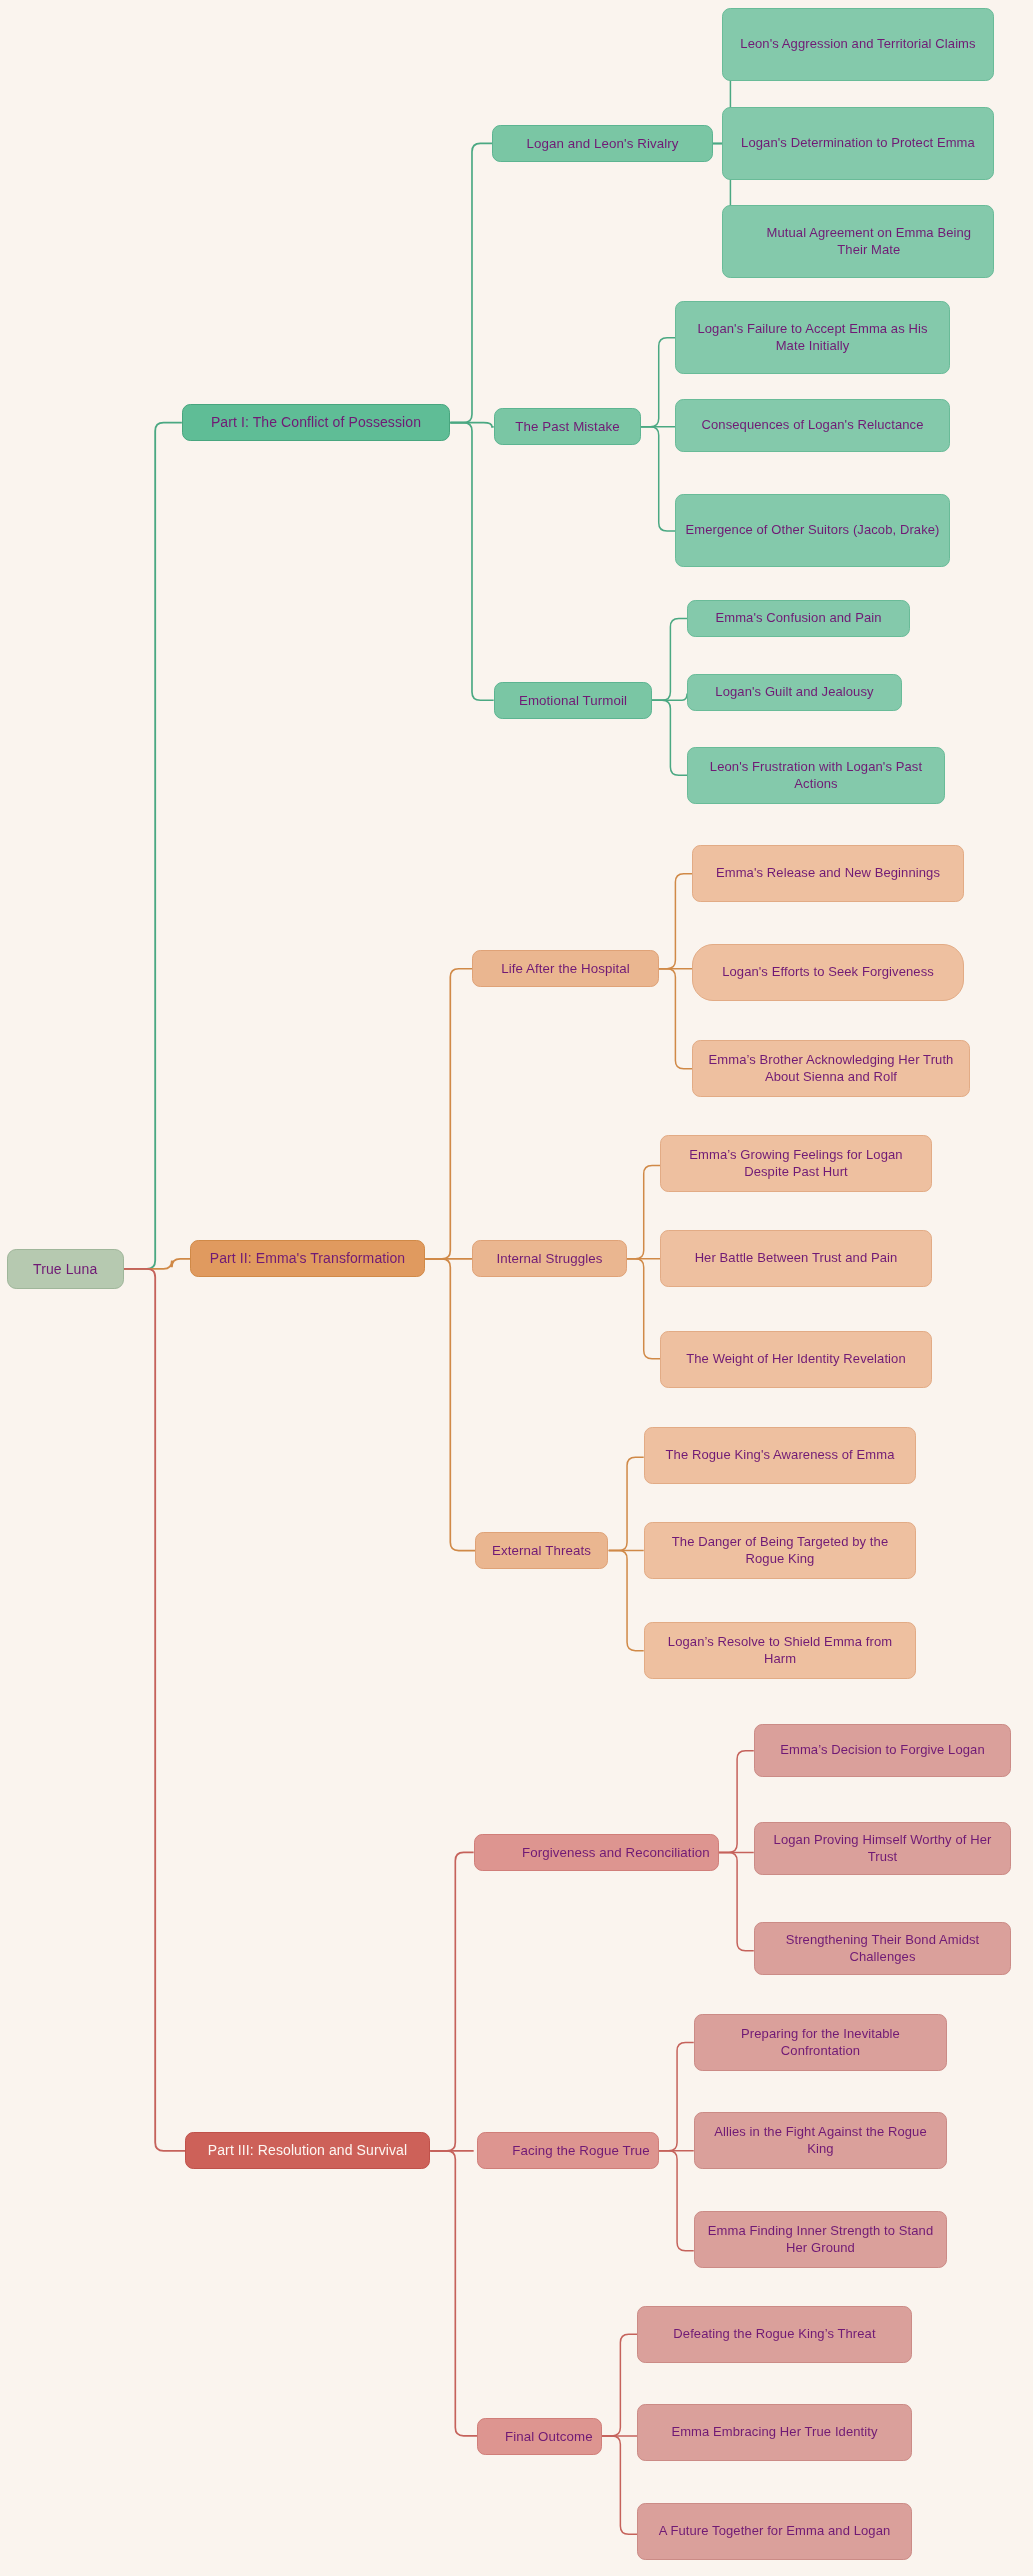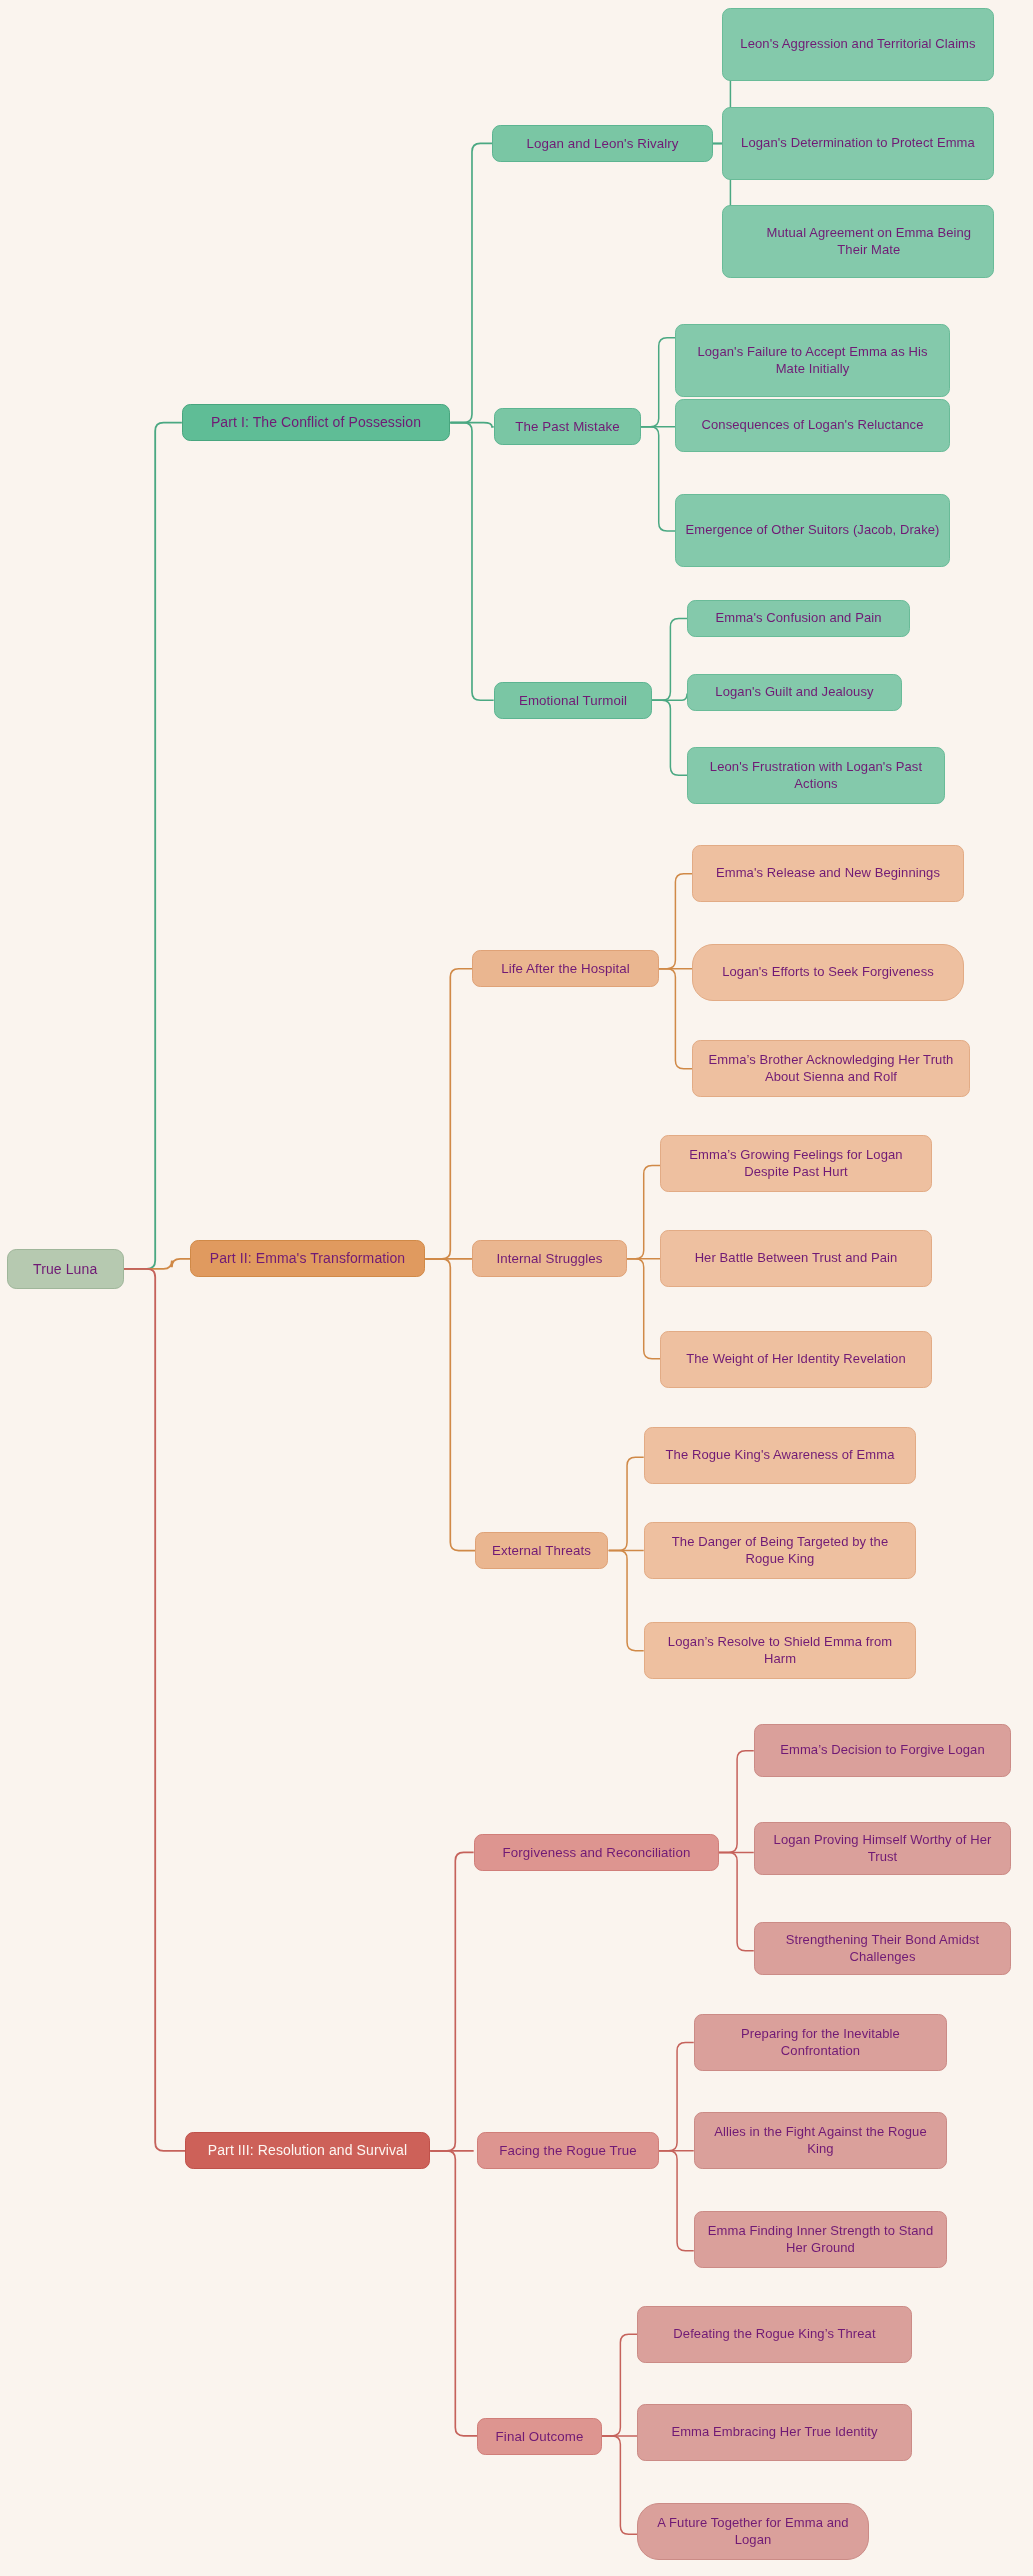--- a/index.html
+++ b/index.html
@@ -38,21 +38,21 @@
   .n-g2{background:#7ac6a4;border:1.2px solid #5cb491;font-size:13.3px;}
   .n-g3{background:#84c9ab;border:1.2px solid #69bb98;font-size:13px;}
 
   
   .n-o1{background:#e09a5f;border:1.2px solid #d08947;font-size:14px;}
   .n-o2{background:#eab690;border:1.2px solid #dfa277;font-size:13.3px;}
   .n-o3{background:#eec0a0;border:1.2px solid #e2ab85;font-size:13px;}
 
   
   .n-r1{background:#cd6159;border:1.2px solid #c0514a;font-size:14px;color:#fdf6f2;}
-  .n-r2{background:#dd9590;border:1.2px solid #d07e79;font-size:13.3px;}
+  .n-r2{background:#dd9590;border:1.2px solid #d07e79;font-size:13.3px;justify-content:flex-end;}
   .n-r3{background:#daa09b;border:1.2px solid #cb8b86;font-size:13px;}
 
   .node span{display:block;}
 </style>
 </head>
 <body>
 
 <div id="mindmap">
 
   <svg id="edges" viewBox="0 0 1240 3090" width="1034" height="2576" fill="none">
@@ -129,21 +129,21 @@
   <div class="node n-g3" style="left:722px;top:107px;width:272px;height:73px;">
     <span>Logan's Determination to Protect Emma</span>
   </div>
   <div class="node n-g3" style="left:722px;top:205px;width:272px;height:73px;padding-left:30px;">
     <span>Mutual Agreement on Emma Being Their Mate</span>
   </div>
 
   <div class="node n-g2" style="left:494px;top:408px;width:147px;height:37px;">
     <span>The Past Mistake</span>
   </div>
-  <div class="node n-g3" style="left:675px;top:301px;width:275px;height:73px;margin-top:23px;">
+  <div class="node n-g3" style="left:675px;top:301px;width:275px;height:73px;">
     <span>Logan's Failure to Accept Emma as His Mate Initially</span>
   </div>
   <div class="node n-g3" style="left:675px;top:399px;width:275px;height:53px;">
     <span>Consequences of Logan's Reluctance</span>
   </div>
   <div class="node n-g3" style="left:675px;top:494px;width:275px;height:73px;">
     <span>Emergence of Other Suitors (Jacob, Drake)</span>
   </div>
 
   <div class="node n-g2" style="left:494px;top:682px;width:158px;height:37px;">
@@ -234,18 +234,18 @@
 
   <div class="node n-r2" style="left:477px;top:2418px;width:125px;height:37px;">
     <span>Final Outcome</span>
   </div>
   <div class="node n-r3" style="left:637px;top:2306px;width:275px;height:57px;">
     <span>Defeating the Rogue King’s Threat</span>
   </div>
   <div class="node n-r3" style="left:637px;top:2404px;width:275px;height:57px;">
     <span>Emma Embracing Her True Identity</span>
   </div>
-  <div class="node n-r3" style="left:637px;top:2503px;width:232px;height:57px;border-radius:22px;">
+  <div class="node n-r3" style="left:637px;top:2503px;width:275px;height:57px;">
     <span>A Future Together for Emma and Logan</span>
   </div>
 
 </div>
 
 
 </body></html>

